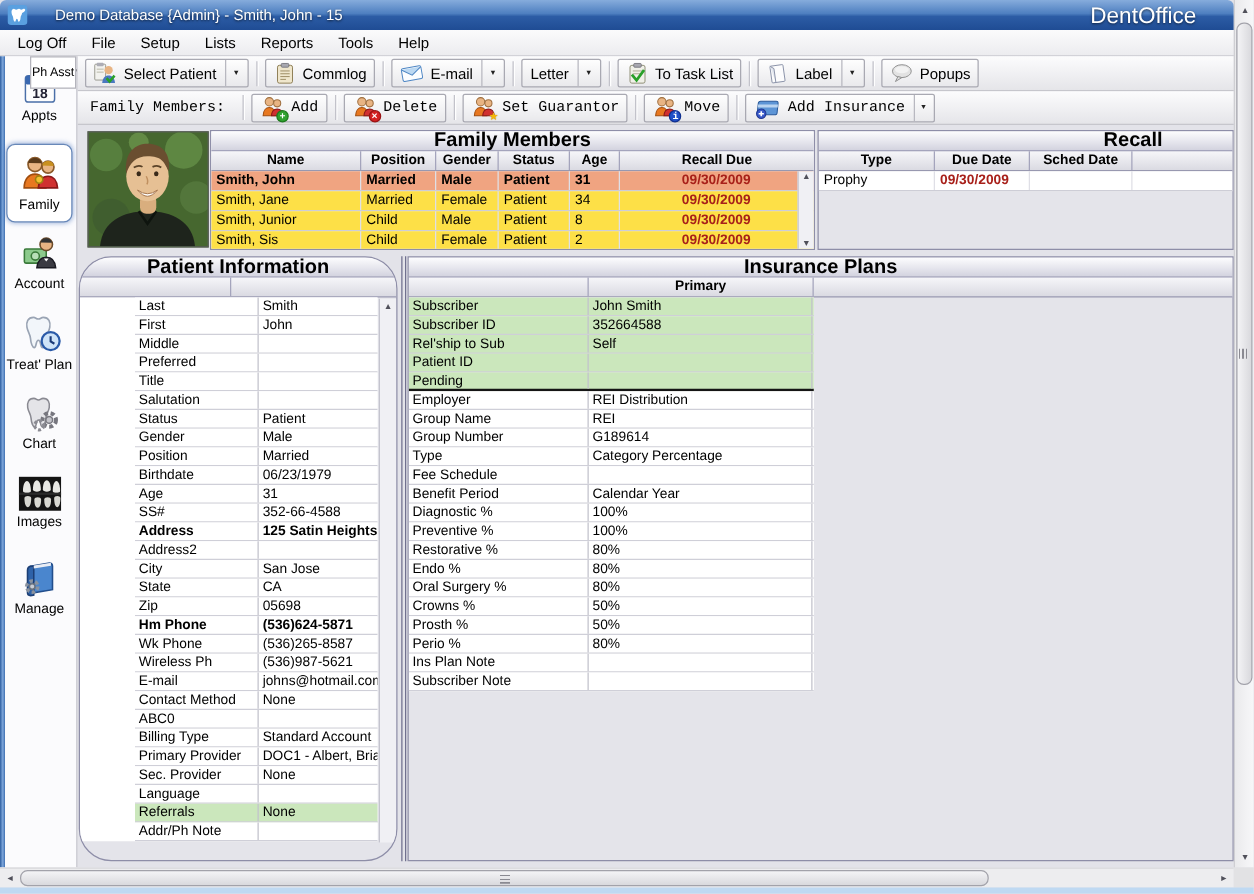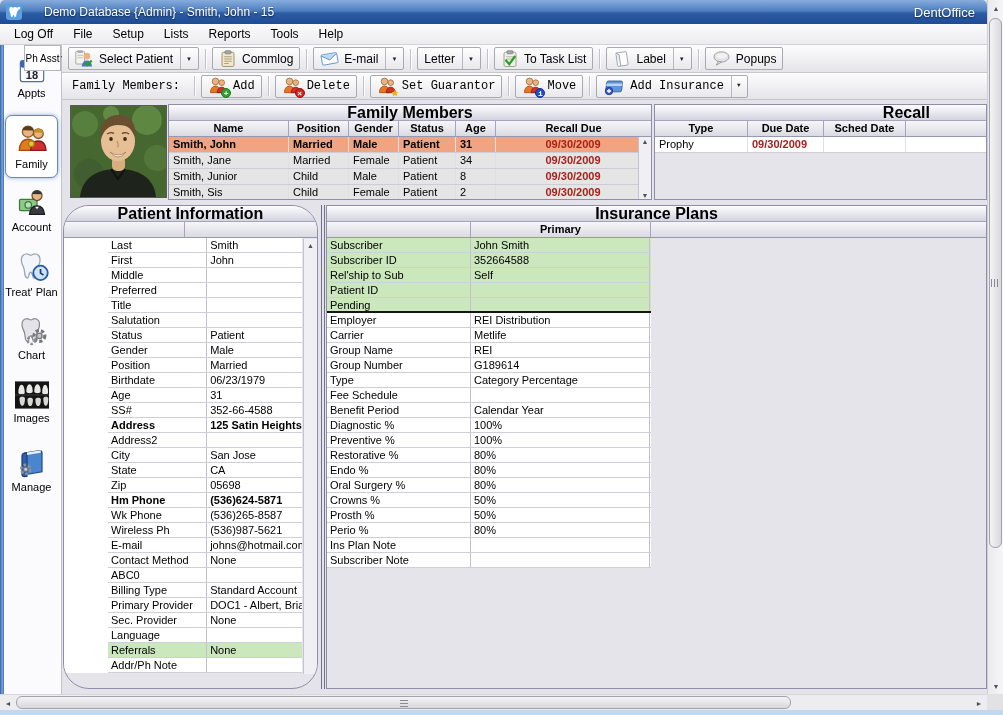--- a/index.html
+++ b/index.html
@@ -3,21 +3,21 @@
 <meta charset="utf-8">
 <style>
 *{margin:0;padding:0;box-sizing:border-box;}
 html,body{width:1003px;height:715px;}
 body{font-family:"Liberation Sans","DejaVu Sans",sans-serif;font-size:11px;color:#000;background:#E3E3E9;position:relative;overflow:hidden;}
 .abs{position:absolute;}
 svg{display:block;}
 
 #titlebar{left:0;top:0;width:987px;height:24px;background:linear-gradient(180deg,#86ACDC 0%,#4E7FC0 45%,#2C5CA5 55%,#1F4C94 100%);display:flex;align-items:center;padding:0 6px;border-radius:5px 5px 0 0;}
 #titlebar .title{color:#fff;font-size:12px;margin-left:22px;text-shadow:0 1px 2px rgba(0,0,0,.7);white-space:nowrap;}
-#titlebar .brand{margin-left:auto;color:#fff;font-size:13px;margin-right:6px;text-shadow:0 1px 2px rgba(0,0,0,.6);}
+#titlebar .brand{margin-left:auto;color:#fff;font-size:18px;margin-right:24px;text-shadow:0 1px 2px rgba(0,0,0,.6);}
 
 #menubar{left:0;top:24px;width:987px;height:21px;background:linear-gradient(#FBFBFC,#ECECEF);border-bottom:1px solid #D2D2D8;display:flex;align-items:center;padding-left:4px;}
 .menu-item{padding:2px 10px;font-size:12px;cursor:default;}
 
 .toolbar{background:linear-gradient(#FCFCFD,#E5E5E9);border-bottom:1px solid #C6C6CC;display:flex;align-items:center;padding-left:6px;gap:3px;}
 #toolbar1{left:62px;top:45px;width:925px;height:28px;}
 #toolbar2{left:62px;top:73px;width:925px;height:27px;font-family:Liberation Mono, monospace;}
 .tbtn{display:flex;align-items:center;height:23px;border:1px solid #A9A9B2;border-radius:2px;background:linear-gradient(#FEFEFE,#E9E9EC);padding:0 6px;gap:5px;font-size:12px;white-space:nowrap;}
 .tbtn .dd{display:flex;align-items:center;justify-content:center;border-left:1px solid #B8B8C0;margin-left:2px;padding-left:5px;align-self:stretch;}
 .dd-glyph{font-size:6px;color:#222;line-height:1;}
@@ -34,21 +34,21 @@
 #sidebar .win-edge{position:absolute;left:0;top:0;width:4px;height:100%;background:linear-gradient(90deg,#2E5EA0,#7FA8DC 55%,#3E6EB0);}
 .module{position:absolute;left:5px;width:53px;display:flex;flex-direction:column;align-items:center;justify-content:center;gap:3px;font-size:11px;padding:3px 0;cursor:default;}
 .module.selected{background:#fff;border:1px solid #6888B8;border-radius:7px;box-shadow:0 0 4px rgba(80,120,190,.6);}
 .opbox{position:absolute;left:24px;width:37px;height:26px;border:1px solid #B4B4BC;background:#FFFFFF;display:flex;align-items:center;justify-content:center;font-size:10px;}
 
 .panel{position:absolute;border:1px solid #8E8EA8;background:#E4E4EA;overflow:hidden;}
 .panel-title{height:16px;background:linear-gradient(#FDFDFE,#E4E4EC 60%,#D3D3DF);border-bottom:1px solid #A4A4BC;text-align:center;font-weight:bold;font-size:16px;line-height:15px;position:relative;}
 .grid-header{display:flex;height:16px;background:linear-gradient(#F6F6F9,#DADAE2);border-bottom:1px solid #9898B0;font-weight:bold;}
 .gh{border-right:1px solid #A4A4BC;text-align:center;line-height:15px;font-size:11px;}
 
-.fm-row{display:flex;height:16px;background:#e5e5e5;border-bottom:1px solid #CDCDD6;}
+.fm-row{display:flex;height:16px;background:#fde047;border-bottom:1px solid #CDCDD6;}
 .fm-row.selected{background:#F0A481;font-weight:bold;}
 .fc{line-height:15px;padding-left:4px;border-right:1px solid #DFDFE6;overflow:hidden;white-space:nowrap;}
 .w-name{width:120px;}.w-pos{width:60px;}.w-gen{width:50px;}.w-status{width:57px;}.w-age{width:40px;}.w-recall{flex:1;}
 .c-recall{color:#A8201A;font-weight:bold;text-align:center;padding-left:0;}
 .grid-scroll{position:absolute;background:#F0F0F4;border-left:1px solid #C4C4CE;display:flex;flex-direction:column;justify-content:space-between;align-items:center;}
 .sb-arrow{font-size:7px;color:#50505A;line-height:10px;}
 
 .rc-row{display:flex;height:16px;background:#fff;border-bottom:1px solid #CDCDD6;}
 .rw-type{width:93px;}.rw-due{width:76px;}.rw-sched{width:82px;}.rw-x{flex:1;}
 .c-due{color:#A8201A;font-weight:bold;}
@@ -691,24 +691,20 @@
       <div class="ins-row green sep">
         <div class="ins-label">Pending</div>
         <div class="ins-value"></div>
       </div>
 
       <div class="ins-row">
         <div class="ins-label">Employer</div>
         <div class="ins-value">REI Distribution</div>
       </div>
 
-      <div class="ins-row">
-        <div class="ins-label">Carrier</div>
-        <div class="ins-value">Metlife</div>
-      </div>
 
       <div class="ins-row">
         <div class="ins-label">Group Name</div>
         <div class="ins-value">REI</div>
       </div>
 
       <div class="ins-row">
         <div class="ins-label">Group Number</div>
         <div class="ins-value">G189614</div>
       </div>

